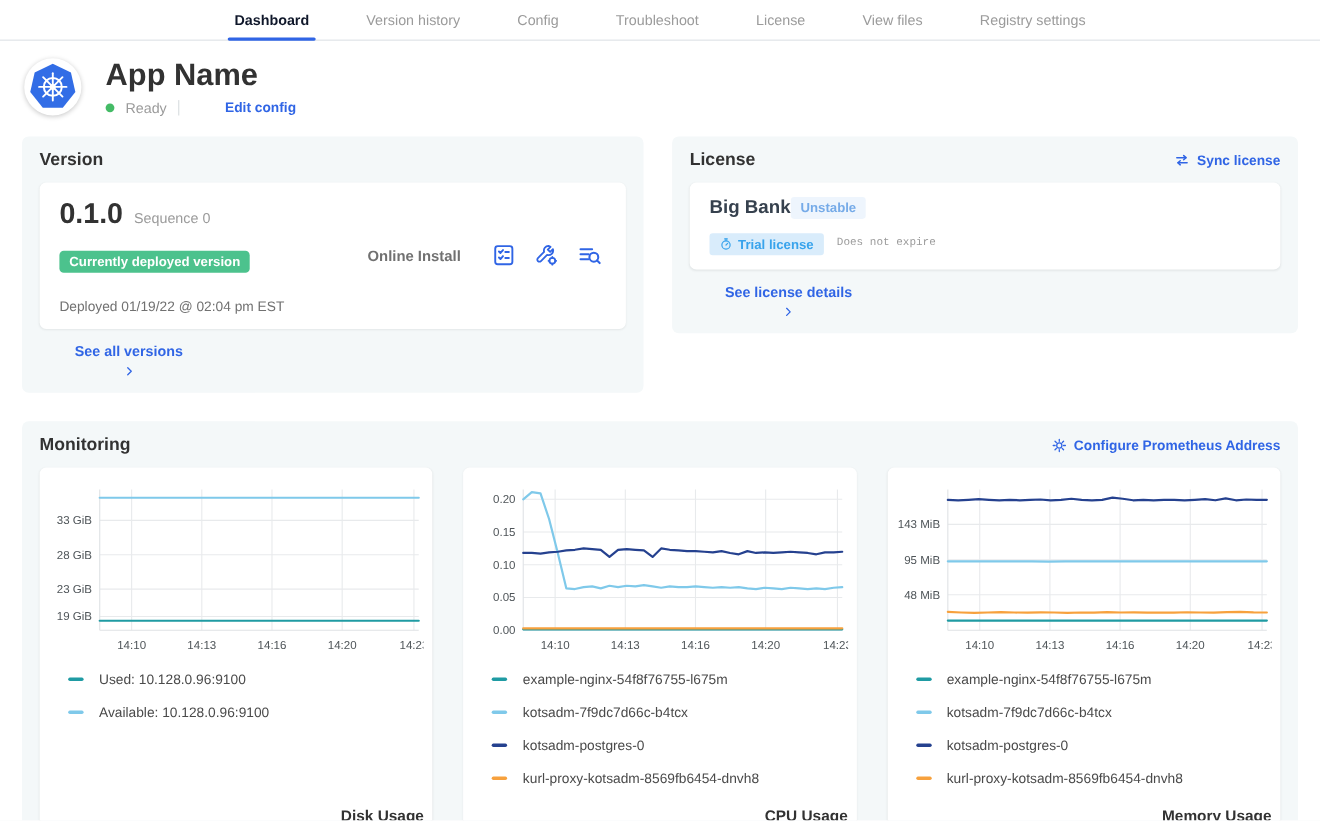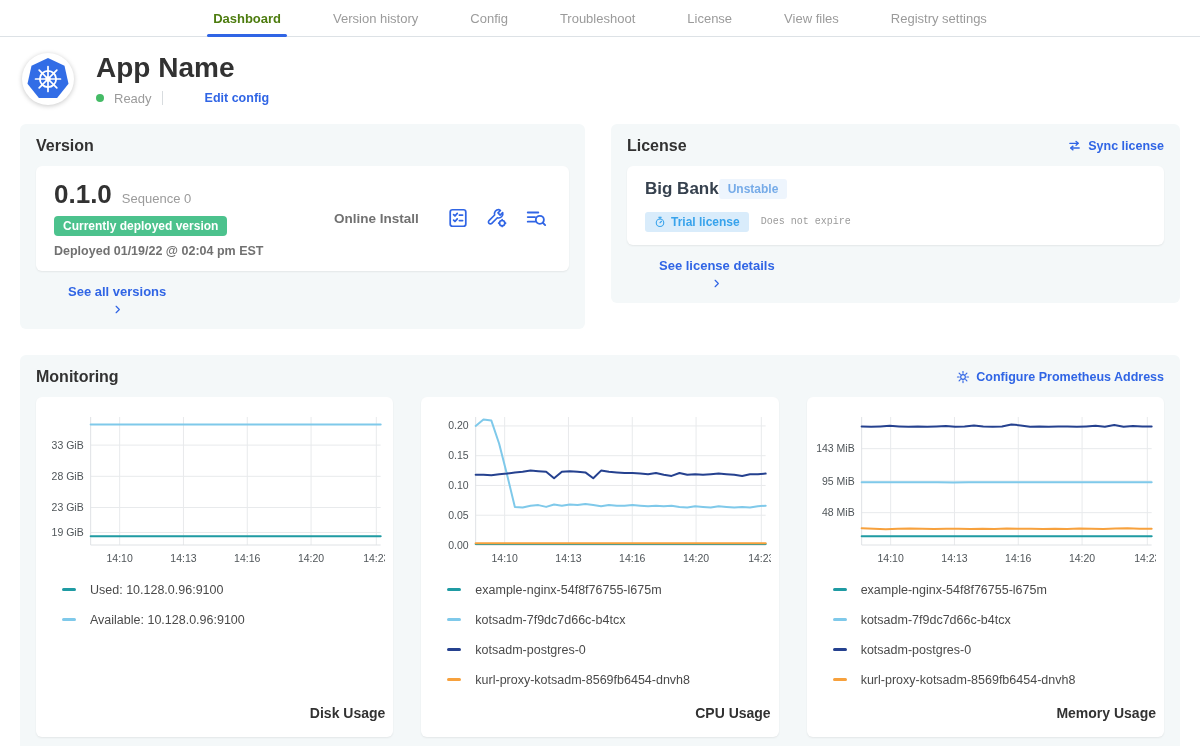--- a/index.html
+++ b/index.html
@@ -2,21 +2,21 @@
 <html><head>
 <meta charset="utf-8">
 <style>
   * { box-sizing: border-box; }
   body { margin:0; background:#fff; font-family:"Liberation Sans", sans-serif; color:#323232; }
   .page { width:1200px; height:746px; overflow:hidden; background:#fff; }
 
   
   nav { height:37px; border-bottom:1px solid #dde2e6; display:flex; justify-content:center; background:#fff; }
   .tab { padding:0 26px; display:flex; align-items:center; font-size:13px; color:#9b9b9b; cursor:pointer; position:relative; font-weight:500; }
-  .tab.active { color:#4d7c0f; font-weight:700; }
+  .tab.active { color:#0f172a; font-weight:700; }
   .tab.active::after { content:""; position:absolute; left:20px; right:20px; bottom:-1px; height:3px; background:#3065e5; border-radius:2px; }
 
   main { padding:0 20px; }
 
   
   .app-header { display:flex; align-items:center; gap:22px; margin:16px 0 18px 2px; }
   .logo-wrap { width:52px; height:52px; border-radius:50%; background:#fff; box-shadow:0 1px 5px rgba(0,0,0,.22); display:flex; align-items:center; justify-content:center; flex:0 0 auto; }
   .app-title { font-size:28px; font-weight:700; line-height:1.1; }
   .status-row { display:flex; align-items:center; gap:10px; margin-top:7px; }
   .ready-dot { width:8px; height:8px; border-radius:50%; background:#44bb66; }
@@ -34,22 +34,22 @@
   .card-title { font-size:16px; font-weight:700; }
   .head-links { display:flex; gap:24px; align-items:center; }
   .inner { background:#fff; border-radius:6px; box-shadow:0 1px 2px rgba(0,0,0,.07); padding:13px 18px; }
 
   
   .version-inner { display:flex; align-items:center; }
   .v-left { width:252px; }
   .v-num-row { display:flex; align-items:baseline; gap:10px; }
   .v-num { font-size:26px; font-weight:700; }
   .v-seq { font-size:13px; color:#9b9b9b; }
-  .deploy-badge { display:inline-block; margin-top:6px; background:#4cc28d; color:#fff; font-size:12px; font-weight:700; padding:3px 9px; border-radius:4px; }
-  .v-deployed { margin-top:8px; font-size:12.5px; color:#717171;font-weight:bold; }
+  .deploy-badge { display:inline-block; margin-top:18px; background:#4cc28d; color:#fff; font-size:12px; font-weight:700; padding:3px 9px; border-radius:4px; }
+  .v-deployed { margin-top:24px; font-size:12.5px; color:#717171; }
   .v-mid { flex:1; text-align:center; font-size:13.5px; font-weight:700; color:#717171; }
   .v-icons { display:flex; gap:17px; align-items:center; padding-right:4px; }
   .icon-btn { color:#3065e5; cursor:pointer; display:flex; }
   .see-link { margin-top:13px; display:inline-flex; align-items:center; gap:5px; font-size:13px;flex-direction:column; }
 
   
   .lic-name-row { display:flex; align-items:center; }
   .lic-name { font-size:17px; font-weight:700; color:#36414e; }
   .badge-unstable { background:#eef5fd; color:#76abe8; font-size:12px; font-weight:600; padding:3px 9px; border-radius:3px; }
   .lic-row2 { margin-top:13px; display:flex; align-items:center; gap:12px; }

